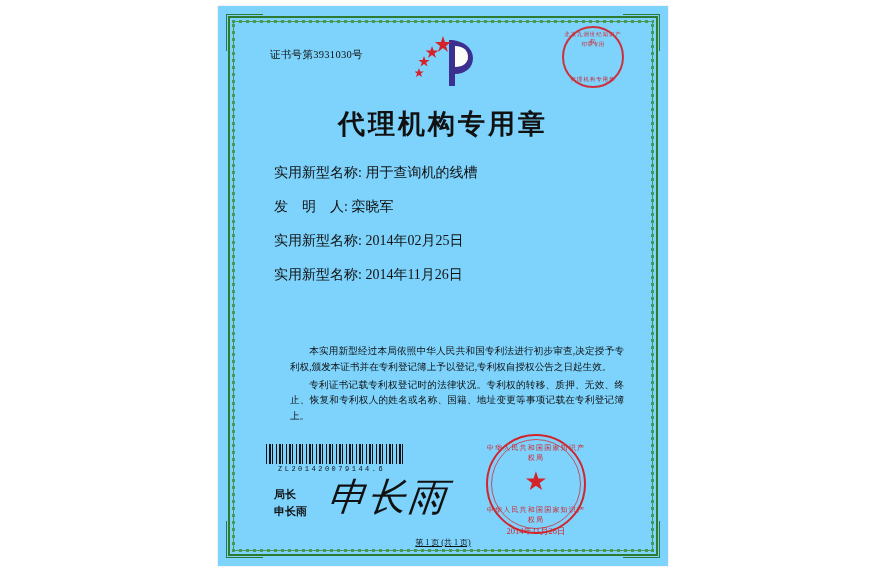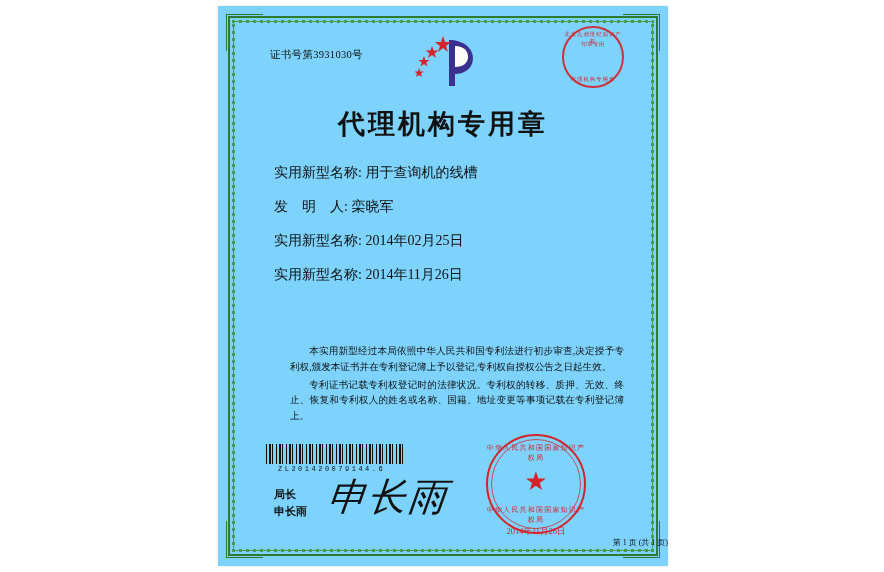--- a/index.html
+++ b/index.html
@@ -295,23 +295,24 @@
     font-size: 8.5px;
     color: #d4232b;
   }
 
   
   .page-footer {
     position: absolute;
     left: 0;
     right: 0;
     bottom: 18px;
-    text-align: right;
+    text-align: center;
     font-size: 8px;
     color: #111;
+    text-decoration: underline;
   }
 </style>
 </head>
 <body>
 
 <div class="certificate">
 
   <div class="frame-pattern"></div>
   <div class="frame-outer"></div>
   <div class="frame-inner"></div>

